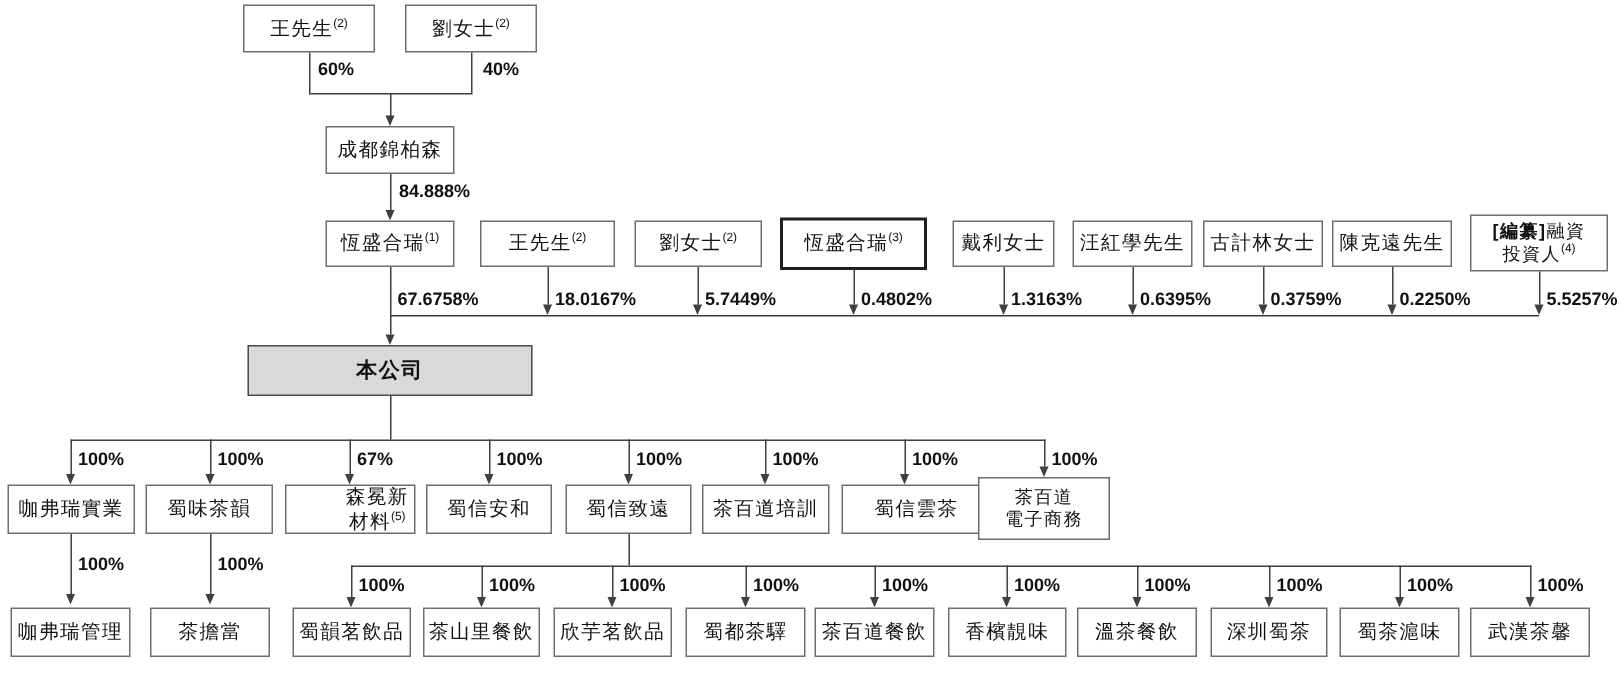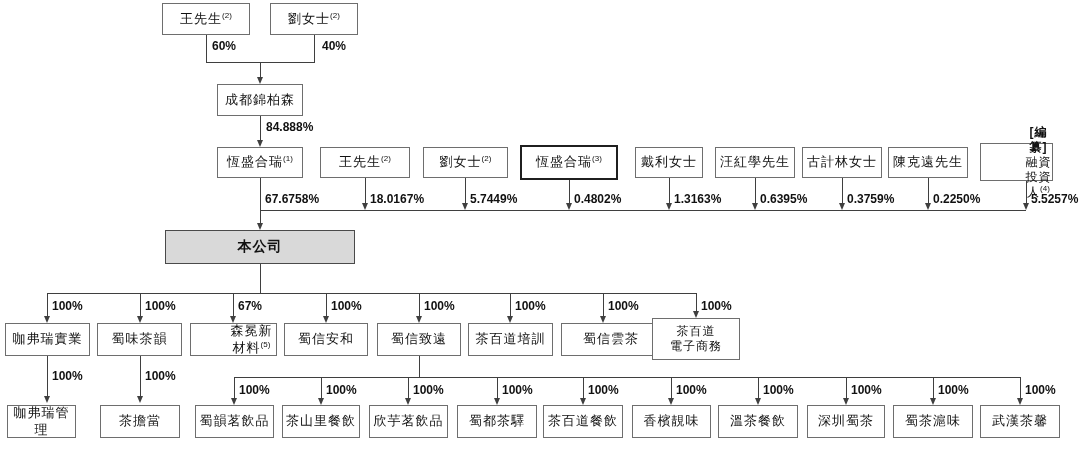--- a/index.html
+++ b/index.html
@@ -62,21 +62,21 @@
   </div>
   <div class="box" style="left:715px;top:147px;width:80px;height:31px;">
     <span>汪紅學先生</span>
   </div>
   <div class="box" style="left:802px;top:147px;width:80px;height:31px;">
     <span>古計林女士</span>
   </div>
   <div class="box" style="left:888px;top:147px;width:80px;height:31px;">
     <span>陳克遠先生</span>
   </div>
-  <div class="box" style="left:980px;top:143px;width:73px;height:38px;font-size:12px;padding-left:44px;">
+  <div class="box" style="left:980px;top:143px;width:92px;height:38px;font-size:12px;">
     <span><span class="redacted">[編纂]</span><span>融資</span></span>
     <span><span>投資人</span><sup>(4)</sup></span>
   </div>
 
   <div class="v" style="left:260px;top:178px;height:45px;"></div>
   <div class="arr" style="left:256.5px;top:223px;"></div>
   <div class="v" style="left:365px;top:178px;height:25px;"></div>
   <div class="arr" style="left:361.5px;top:203px;"></div>
   <div class="v" style="left:465px;top:178px;height:25px;"></div>
   <div class="arr" style="left:461.5px;top:203px;"></div>
@@ -161,21 +161,21 @@
     <span>茶百道</span>
     <span>電子商務</span>
   </div>
 
   <div class="v" style="left:47px;top:356px;height:40px;"></div>
   <div class="arr" style="left:43.5px;top:396px;"></div>
   <div class="v" style="left:140px;top:356px;height:40px;"></div>
   <div class="arr" style="left:136.5px;top:396px;"></div>
   <div class="pct" style="left:52px;top:369px;">100%</div>
   <div class="pct" style="left:145px;top:369px;">100%</div>
-  <div class="box" style="left:7px;top:405px;width:69px;height:33px;align-items:flex-end;">
+  <div class="box" style="left:7px;top:405px;width:80px;height:33px;">
     <span>咖弗瑞管理</span>
   </div>
   <div class="box" style="left:100px;top:405px;width:80px;height:33px;">
     <span>茶擔當</span>
   </div>
 
   <div class="v" style="left:419px;top:356px;height:21px;"></div>
   <div class="h" style="left:234px;top:377px;width:787px;"></div>
 
   <div class="v" style="left:234px;top:377px;height:21px;"></div>

